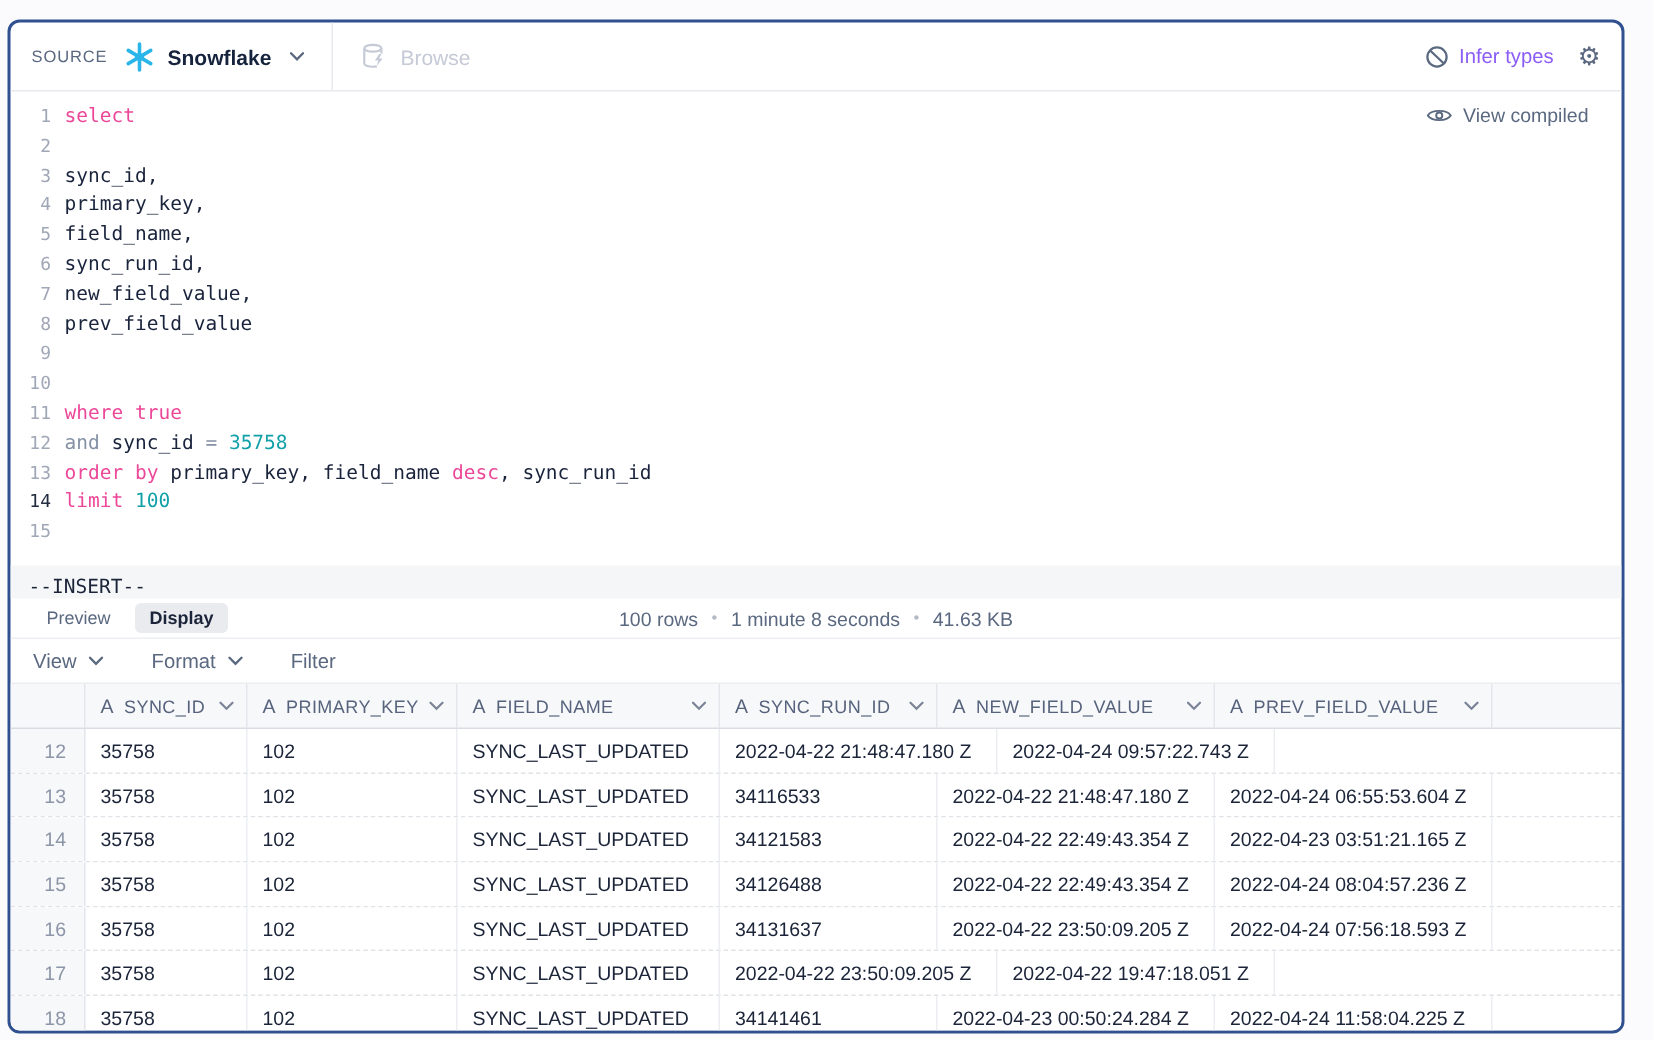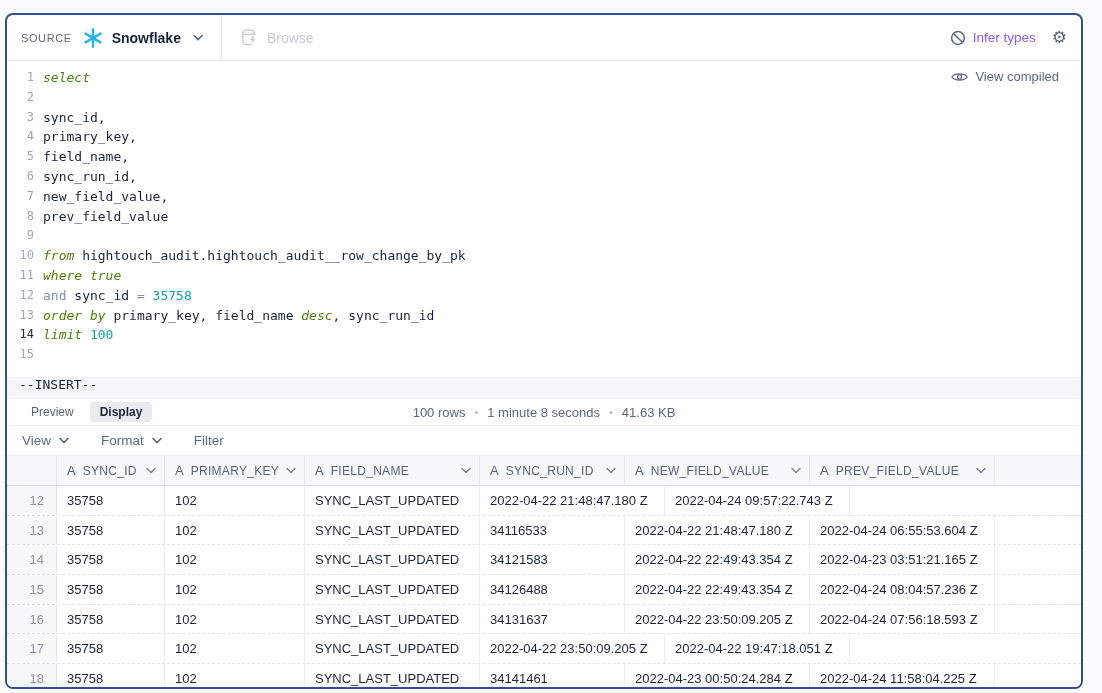--- a/index.html
+++ b/index.html
@@ -24,29 +24,29 @@
   .gear { font-size:17px; color:#5a6880; cursor:pointer; line-height:1; }
 
   
   .editor { flex:0 0 316px; position:relative; padding-top:7px; overflow:hidden;
     font-family:"DejaVu Sans Mono", monospace; font-size:13px; }
   .code-line { display:flex; height:19.8px; line-height:19.8px; }
   .ln { width:36px; flex:0 0 36px; text-align:right; padding-right:9px;
     color:#a0a7b6; font-size:12px; }
   .ln.active { color:#222b3f; }
   .code { white-space:pre; color:#19233b; }
-  .tok-kw { color:#4d7c0f;font-style:italic; }
+  .tok-kw { color:#ec4899; }
   .tok-num { color:#12a1a8; }
   .tok-op { color:#8591a5; }
   .tok-p { color:#19233b; }
   .view-compiled { position:absolute; top:8px; right:22px; display:flex; align-items:center;
     gap:7px; color:#5a6880; font-size:13px; font-family:"Liberation Sans",sans-serif; cursor:pointer; }
 
   
-  .vimbar { flex:0 0 22px; background:#f5f6f8; display:flex; align-items:flex-start;
+  .vimbar { flex:0 0 22px; background:#f5f6f8; display:flex; align-items:flex-end;
     padding-left:12px; font-family:"DejaVu Sans Mono", monospace; font-size:13px;
     color:#1b2438; }
 
   
   .tabsrow { flex:0 0 27px; position:relative; display:flex; align-items:center;
     padding-left:14px; border-bottom:1px solid #eceef1; }
   .tab { font-size:12px; color:#5a6880; padding:3px 10px; border-radius:4px; cursor:pointer; }
   .tab.active { background:#e9ebef; color:#1b2438; font-weight:700; margin-left:6px; }
   .status { position:absolute; left:50%; transform:translateX(-50%); display:flex;
     align-items:center; gap:9px; font-size:13px; color:#5a6880; white-space:nowrap; }
@@ -156,21 +156,20 @@
         <div class="code-line">
           <span class="ln">8</span>
           <span class="code"><span class="tok-p">prev_field_value</span></span>
         </div>
         <div class="code-line">
           <span class="ln">9</span>
           <span class="code"></span>
         </div>
         <div class="code-line">
           <span class="ln">10</span>
-          <span class="code"><span class="tok-kw">from</span><span class="tok-p"> hightouch_audit.hightouch_audit__row_change_by_pk</span></span>
         </div>
         <div class="code-line">
           <span class="ln">11</span>
           <span class="code"><span class="tok-kw">where true</span></span>
         </div>
         <div class="code-line">
           <span class="ln">12</span>
           <span class="code"><span class="tok-op">and</span><span class="tok-p"> sync_id </span><span class="tok-op">= </span><span class="tok-num">35758</span></span>
         </div>
         <div class="code-line">

